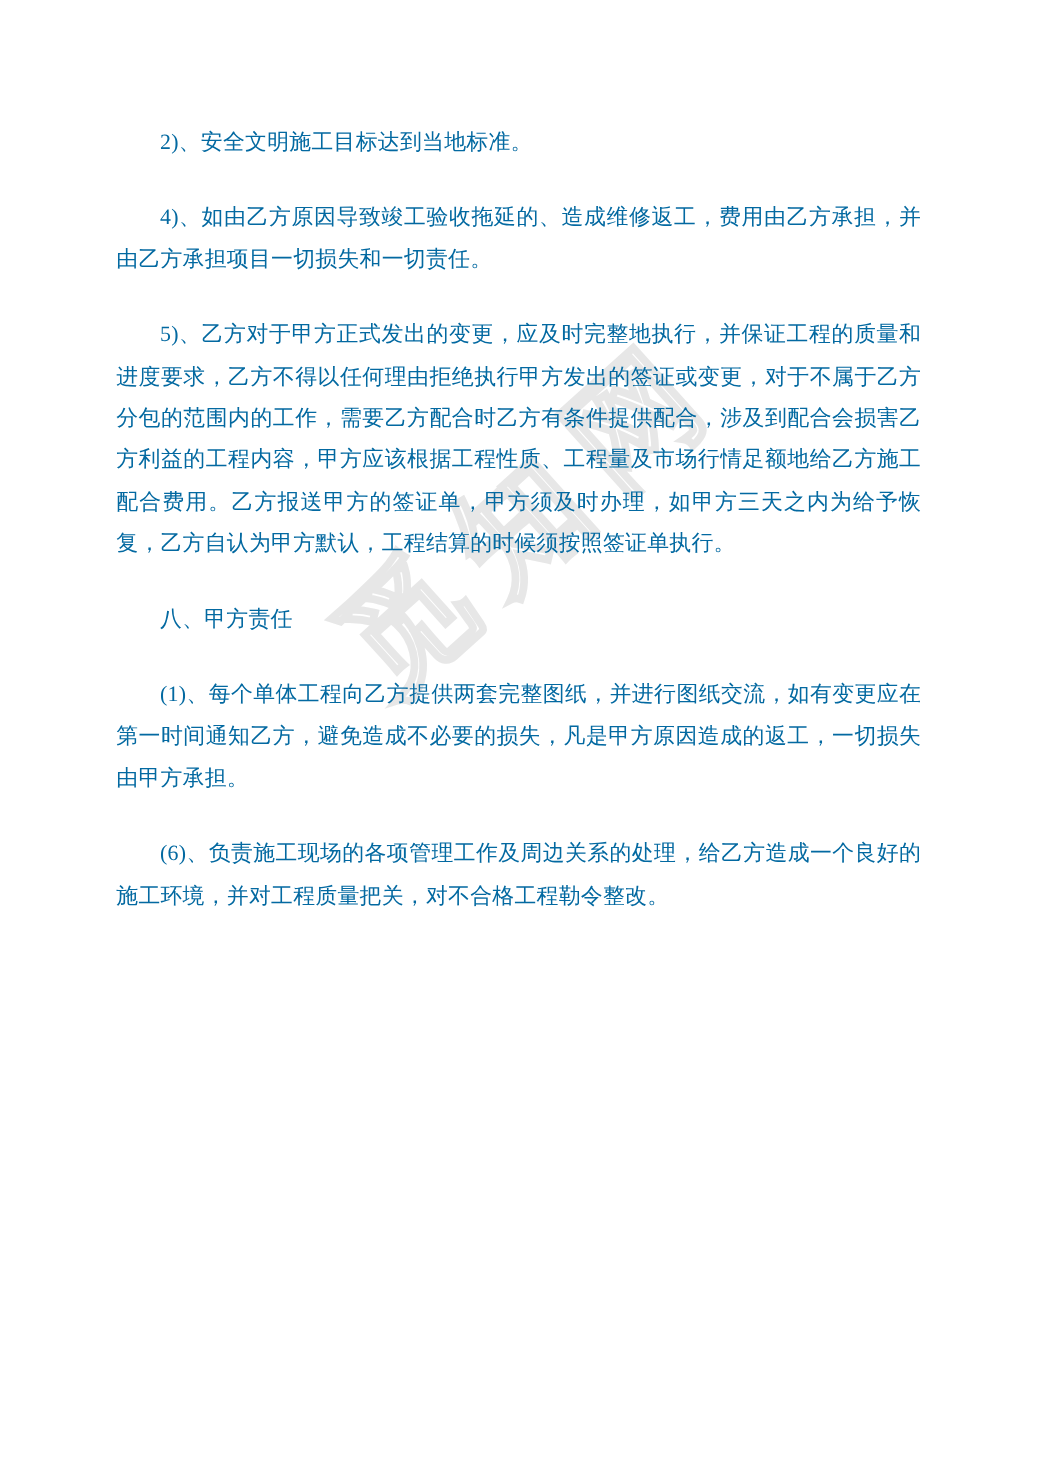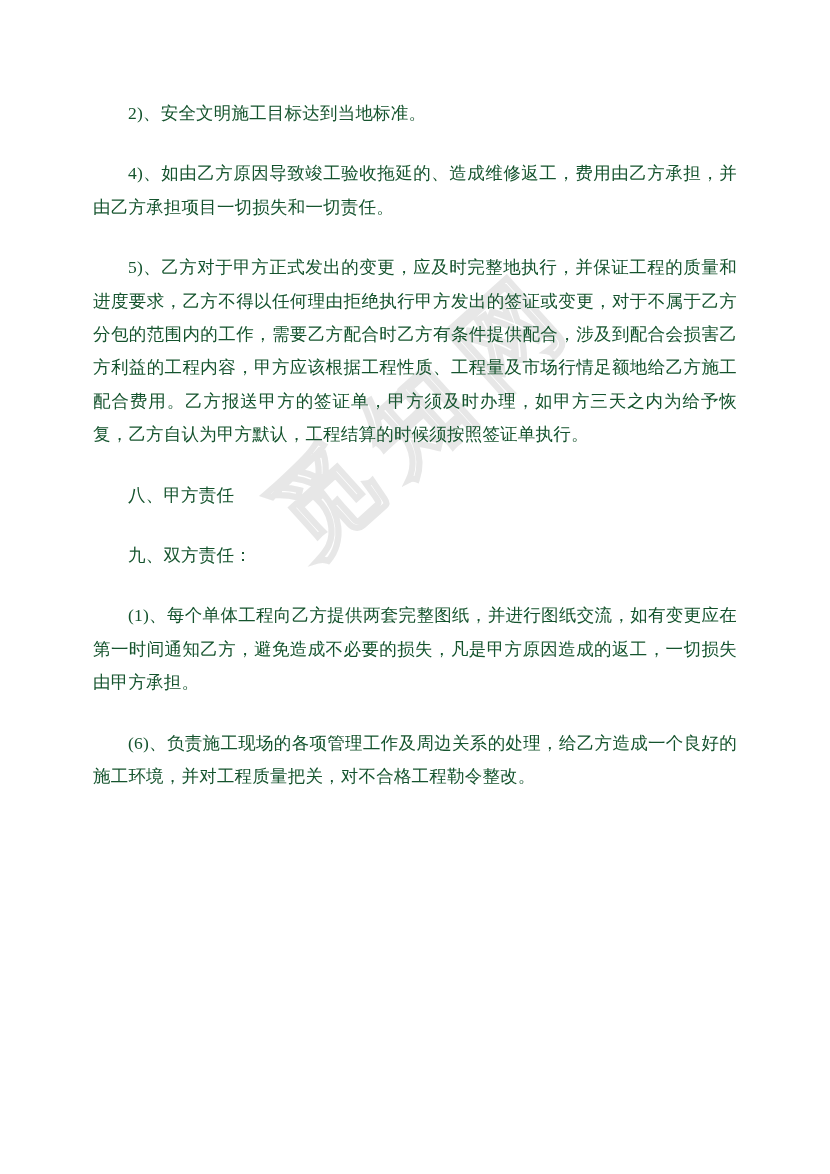--- a/index.html
+++ b/index.html
@@ -37,33 +37,32 @@
   }
   .page-content {
     position: relative;
     z-index: 1;
     padding: 97px 93px 0 93px;
   }
   .para {
     margin: 0 0 27px 0;
     font-size: 17.5px;
     line-height: 33.4px;
-    color: #14532d;
+    color: #0369a1;
     text-align: justify;
     text-indent: 2em;
     letter-spacing: 0.2px;
   }
 </style>
 </head>
 <body>
 
 <div class="page">
   <div class="watermark">觅知网</div>
   <div class="page-content">
       <p class="para">2)、安全文明施工目标达到当地标准。</p>
       <p class="para">4)、如由乙方原因导致竣工验收拖延的、造成维修返工，费用由乙方承担，并由乙方承担项目一切损失和一切责任。</p>
       <p class="para">5)、乙方对于甲方正式发出的变更，应及时完整地执行，并保证工程的质量和进度要求，乙方不得以任何理由拒绝执行甲方发出的签证或变更，对于不属于乙方分包的范围内的工作，需要乙方配合时乙方有条件提供配合，涉及到配合会损害乙方利益的工程内容，甲方应该根据工程性质、工程量及市场行情足额地给乙方施工配合费用。乙方报送甲方的签证单，甲方须及时办理，如甲方三天之内为给予恢复，乙方自认为甲方默认，工程结算的时候须按照签证单执行。</p>
       <p class="para">八、甲方责任</p>
-      <p class="para">九、双方责任：</p>
       <p class="para">(1)、每个单体工程向乙方提供两套完整图纸，并进行图纸交流，如有变更应在第一时间通知乙方，避免造成不必要的损失，凡是甲方原因造成的返工，一切损失由甲方承担。</p>
       <p class="para">(6)、负责施工现场的各项管理工作及周边关系的处理，给乙方造成一个良好的施工环境，并对工程质量把关，对不合格工程勒令整改。</p>
     </div>
 </div>
 
 </body></html>

